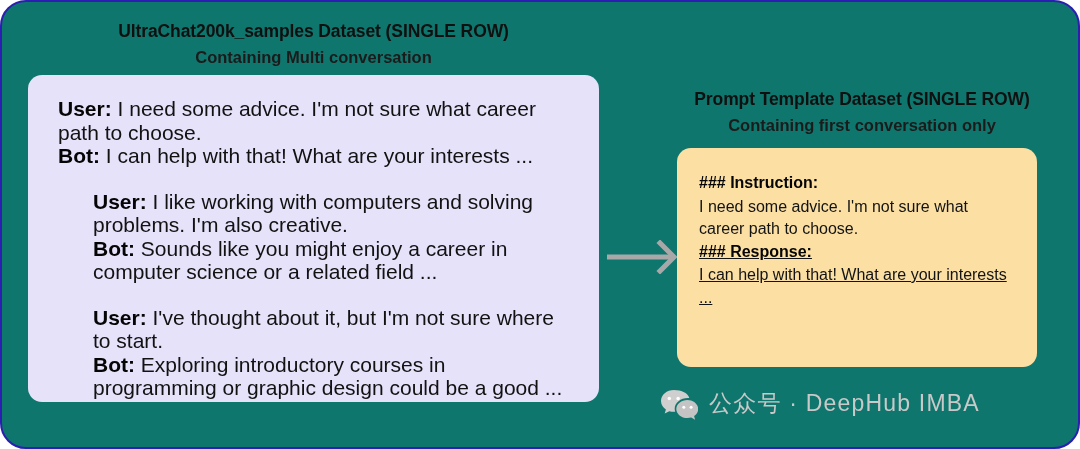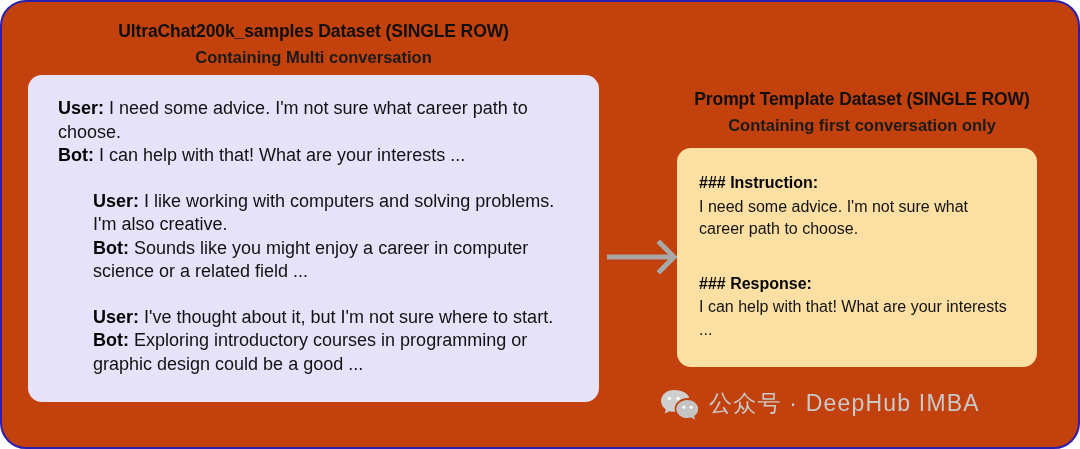--- a/index.html
+++ b/index.html
@@ -7,21 +7,21 @@
     padding: 0;
     background: #ffffff;
   }
   body {
     font-family: "Liberation Sans", sans-serif;
   }
   #canvas {
     position: relative;
     width: 1080px;
     height: 449px;
-    background: #c2410c;
+    background: #0f766e;
     box-sizing: border-box;
     border: 2px solid #2a1fb0;
     border-radius: 26px;
     overflow: hidden;
   }
 
   
   .left-col {
     position: absolute;
     left: 26px;
@@ -50,21 +50,21 @@
     left: 26px;
     top: 73px;
     width: 571px;
     height: 327px;
     background: #e6e2fa;
     border-radius: 14px;
     box-sizing: border-box;
     padding: 22px 26px 0 30px;
   }
   .conv-block {
-    font-size: 18px;
+    font-size: 21px;
     line-height: 23.5px;
     color: #121212;
   }
   .conv-block + .conv-block {
     margin-top: 22px;
     margin-left: 35px;
   }
   .speaker {
     font-weight: bold;
     color: #050505;
@@ -96,21 +96,21 @@
     border-radius: 14px;
     box-sizing: border-box;
     padding: 24px 20px 0 22px;
   }
   .tpl-block {
     font-size: 16px;
     line-height: 22.5px;
     color: #131313;
   }
   .tpl-block + .tpl-block {
-    margin-top: 32px;
+    text-decoration: underline;
   }
   .tpl-head {
     font-weight: bold;
     color: #050505;
     display: block;
     margin-bottom: 1px;
   }
 
   
   .watermark {

